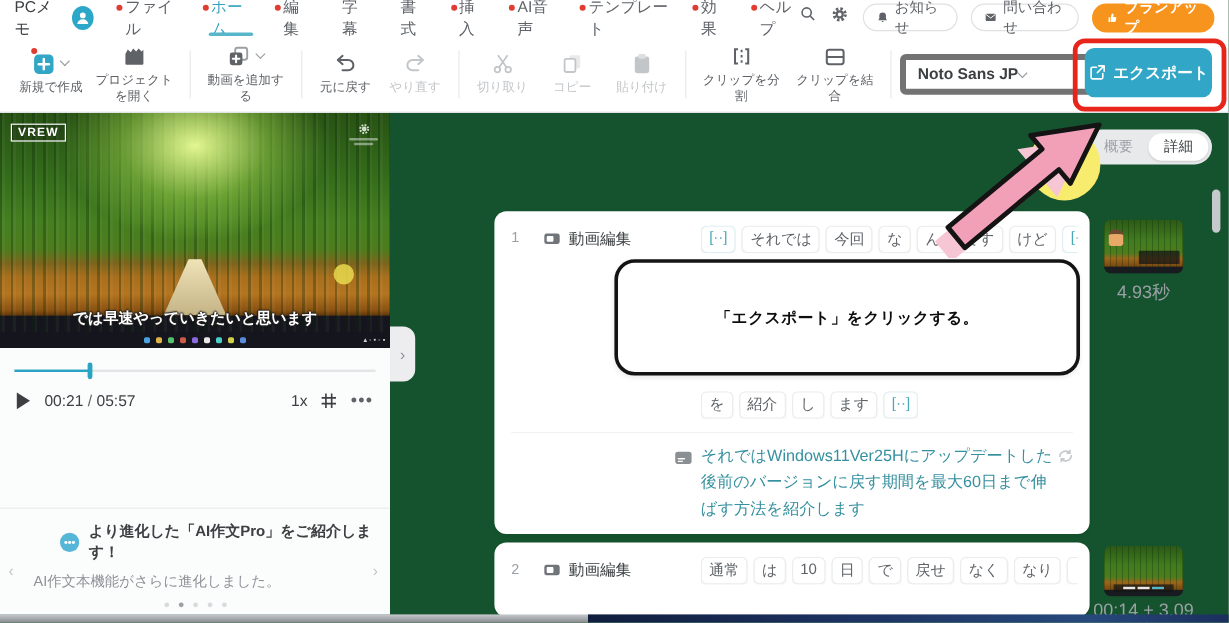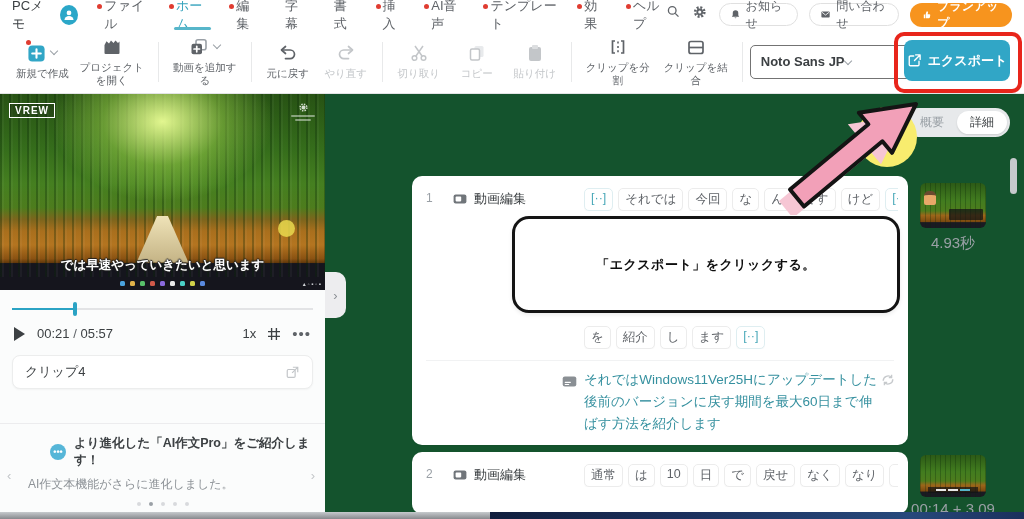--- a/index.html
+++ b/index.html
@@ -20,21 +20,21 @@
   .plan-btn { display:flex; align-items:center; gap:5px; height:24px; padding:0 12px; border-radius:13px; font-size:12px; font-weight:bold; color:#fff; background:#f7941e; cursor:pointer; }
 
   
   .toolbar { position:absolute; top:30px; left:0; right:0; height:64px; background:#fff; border-bottom:1px solid #e3e4e6; display:flex; align-items:center; padding:0 12px; z-index:5; }
   .toolbar .notif-dot { position:absolute; left:26px; top:10px; width:5px; height:5px; border-radius:50%; background:#e03c31; }
   .tbtn { position:relative; display:flex; flex-direction:column; align-items:center; justify-content:center; min-width:58px; max-width:78px; padding:0 4px; gap:4px; font-size:10.5px; line-height:1.2; color:#5f6368; text-align:center; cursor:pointer; }
   .tbtn.disabled { color:#c3c6c9; cursor:default; }
   .tbtn .ticon { height:20px; display:flex; align-items:center; }
   .chev { width:6px; height:6px; border-right:1.5px solid #9aa0a6; border-bottom:1.5px solid #9aa0a6; transform:rotate(45deg); margin-left:5px; margin-top:-4px; }
   .vdiv { width:1px; height:40px; background:#e8e9ea; margin:0 7px; }
-  .font-select { display:flex; align-items:center; justify-content:flex-start; width:176px; height:34px; border:1px solid #737373; border-radius:5px; padding:0 10px; font-size:13px; font-weight:bold; color:#3c4043; cursor:pointer; }
+  .font-select { display:flex; align-items:center; justify-content:flex-start; width:176px; height:34px; border:5px solid #737373; border-radius:5px; padding:0 10px; font-size:13px; font-weight:bold; color:#3c4043; cursor:pointer; }
   .size-group { display:flex; align-items:center; gap:8px; margin-left:12px; font-size:13px; color:#3c4043; }
   .aa { font-weight:bold; color:#5f6368; letter-spacing:-1px; }
   .aa small { font-size:9px; } 
   .expand-arrow { margin-left:14px; color:#5f6368; font-size:10px; cursor:pointer; }
   .export-btn { position:absolute; right:14px; top:10px; width:106px; height:41px; background:#31a6c6; border:none; border-radius:8px; color:#fff; font-size:13px; font-weight:bold; display:flex; align-items:center; justify-content:center; gap:6px; cursor:pointer; font-family:inherit; }
   .red-annotation { position:absolute; left:894px; top:32px; width:128px; height:61px; border:4px solid #e8251b; border-radius:10px; z-index:20; pointer-events:none; }
 
   
   .left-panel { position:absolute; top:94px; left:0; width:325px; bottom:7px; background:#fbfcfc; z-index:2; }
   .video { position:relative; width:325px; height:196px; overflow:hidden; background:
@@ -369,28 +369,20 @@
         <span>00:21</span>
         <span style="color:#5f6368;"> <span>/</span> </span>
         <span>05:57</span>
       </span>
       <span class="spacer"></span>
       <span class="speed">1x</span>
       <svg width="16" height="16" viewBox="0 0 20 20">
           <path d="M7 2.5v15 M13 2.5v15 M2.5 7h15 M2.5 13h15" stroke="#3c4043" stroke-width="1.7"></path>
         </svg>
       <span class="more-dots">•••</span>
-    </div>
-    <div class="clip-card">
-      <span>クリップ4</span>
-      <span class="spacer"></span>
-      <svg width="15" height="15" viewBox="0 0 20 20">
-          <rect x="3" y="6" width="10.5" height="10.5" rx="1.5" fill="none" stroke="#c3c6c9" stroke-width="1.6"></rect>
-          <path d="M10.5 3H17v6.5 M16.5 3.5 9.5 10.5" fill="none" stroke="#c3c6c9" stroke-width="1.6"></path>
-        </svg>
     </div>
     <div class="promo">
       <div class="promo-head">
         <span class="chat-icon">•••</span>
         <span>より進化した「AI作文Pro」をご紹介します！</span>
       </div>
       <div class="promo-sub">AI作文本機能がさらに進化しました。</div>
       <span class="promo-arrow l">‹</span>
       <span class="promo-arrow r">›</span>
       <div class="carousel-dots">

